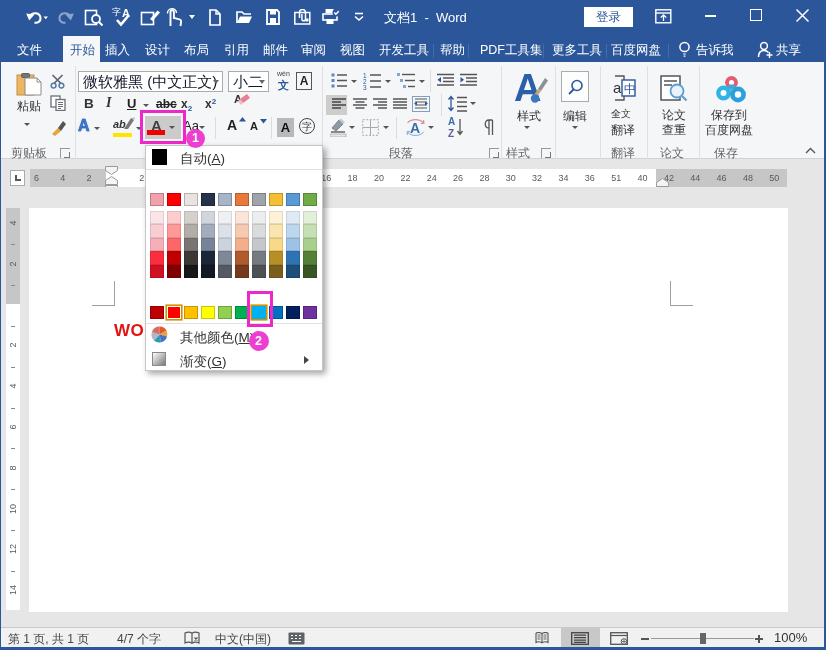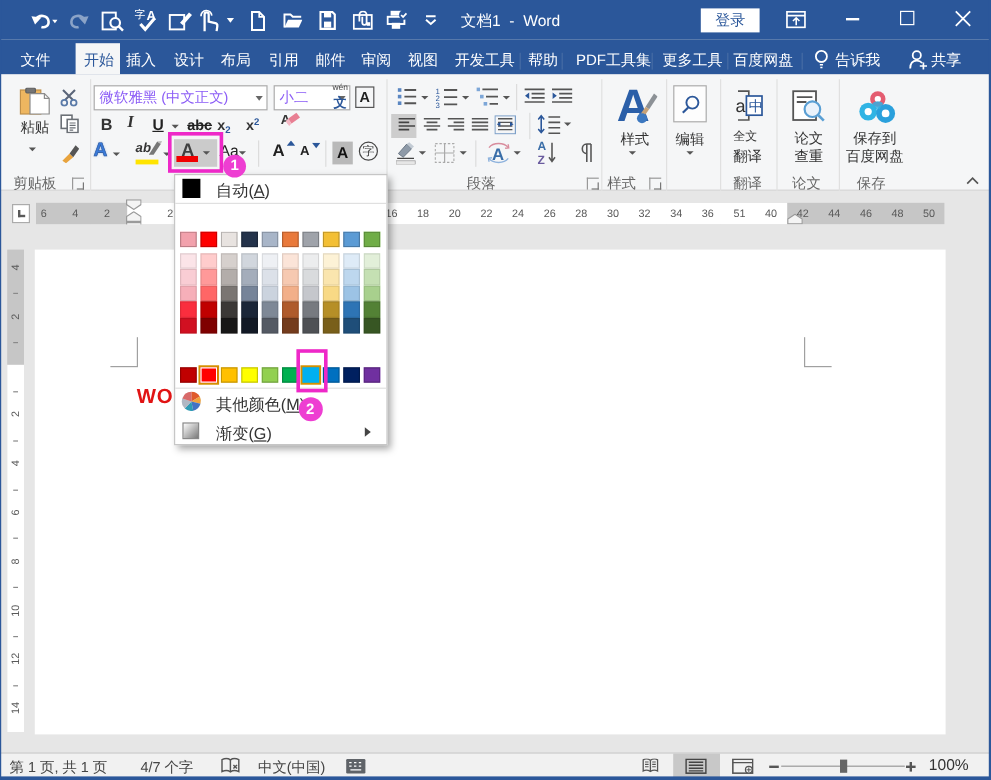--- a/index.html
+++ b/index.html
@@ -9,21 +9,21 @@
 
 #titlebar {position:absolute;left:0;top:0;width:826px;height:33px;background:#2b579a}
 #tabrow {position:absolute;left:0;top:33px;width:826px;height:29px;background:#2b579a}
 .tab {position:absolute;top:8.5px;height:20px;font-size:12.5px;color:#fff;white-space:nowrap}
 .tabsep {position:absolute;top:11px;width:1px;height:14px;background:#filled}
 #ribbon {position:absolute;left:0;top:62px;width:826px;height:97px;background:#f5f6f7;border-bottom:1px solid #d2d2d2}
 .gsep {position:absolute;top:4px;width:1px;height:150px;background:#e0e0e0}
 .glabel {position:absolute;top:83px;font-size:12px;color:#666;white-space:nowrap}
 .launch {position:absolute;top:86px;width:10px;height:10px;border-left:1px solid #999;border-top:1px solid #999}
 .launch:after {content:"";position:absolute;left:3px;top:3px;width:5px;height:5px;border-right:1.5px solid #777;border-bottom:1.5px solid #777}
-.combo {position:absolute;background:#fff;border:1px solid #ababab;font-size:12px;color:#8b5cf6;padding-left:4px}
+.combo {position:absolute;background:#fff;border:1px solid #ababab;font-size:15px;color:#0f172a;padding-left:4px}
 .cmbarr {position:absolute;right:3px;top:8px;width:0;height:0;border-left:3.5px solid transparent;border-right:3.5px solid transparent;border-top:4px solid #666}
 .rbtxt {position:absolute;color:#333;white-space:nowrap}
 .dna {position:absolute;width:0;height:0;border-left:3px solid transparent;border-right:3px solid transparent;border-top:3.5px solid #555}
 
 #rulerrow {position:absolute;left:0;top:159px;width:826px;height:28px;background:#e6e6e6}
 #hruler {position:absolute;left:30px;top:10px;width:757px;height:18px;background:#c6c6c6}
 #hrwhite {position:absolute;left:76.3px;top:0;width:549.7px;height:18px;background:#fff}
 .rn {position:absolute;width:16px;text-align:center;font-size:9px;color:#595959;line-height:11px}
 .vn {position:absolute;left:1px;width:12px;text-align:center;font-size:9px;color:#595959;line-height:12px;transform:rotate(-90deg)}
 .vt {position:absolute;left:5px;width:4px;height:1px;background:#8a8a8a}
@@ -181,21 +181,21 @@
 </svg>
 <svg class="abs" style="left:50px;top:56px" width="16" height="18" viewBox="0 0 16 18">
  <path d="M2,16 L8,10 L11,13 L5,18 Z" fill="#e8a33d"></path>
  <path d="M8,10 L13,3 L16,6 L11,13 Z" fill="#555"></path>
 </svg>
 <div class="glabel" style="left:11px">剪贴板</div>
 <div class="launch" style="left:60px"></div>
 <div class="gsep" style="left:75px"></div>
 
 <div class="combo" style="left:78px;top:9px;width:145px;height:21px;line-height:19px">微软雅黑 (中文正文)<div class="cmbarr"></div></div>
-<div class="combo" style="left:228px;top:9px;width:64px;height:21px;line-height:19px">小二<div class="cmbarr"></div></div>
+<div class="combo" style="left:228px;top:9px;width:41px;height:21px;line-height:19px">小二<div class="cmbarr"></div></div>
 <div class="rbtxt" style="left:277px;top:8px;font-size:7px;color:#444">wén</div>
 <div class="rbtxt" style="left:278px;top:16px;font-size:11px;color:#2b579a;font-weight:bold">文</div>
 <div class="abs" style="left:296px;top:10px;width:16px;height:18px;border:1px solid #555;color:#222;font-size:12px;font-weight:bold;text-align:center;line-height:16px">A</div>
 
 <div class="rbtxt" style="left:84px;top:34px;font-size:13.5px;font-weight:bold">B</div>
 <div class="rbtxt" style="left:106px;top:33px;font-size:14px;font-style:italic;font-family:'Liberation Serif',serif;font-weight:bold">I</div>
 <div class="rbtxt" style="left:127px;top:34px;font-size:13px;text-decoration:underline;font-weight:bold;color:#222">U</div>
 <div class="dna" style="left:143px;top:42px"></div>
 <div class="rbtxt" style="left:156px;top:35px;font-size:12px;text-decoration:line-through;font-weight:bold;color:#222">abc</div>
 <div class="rbtxt" style="left:181px;top:35px;font-size:12px;font-weight:bold">x<span style="font-size:8px;vertical-align:-3px;color:#2b579a">2</span></div>

